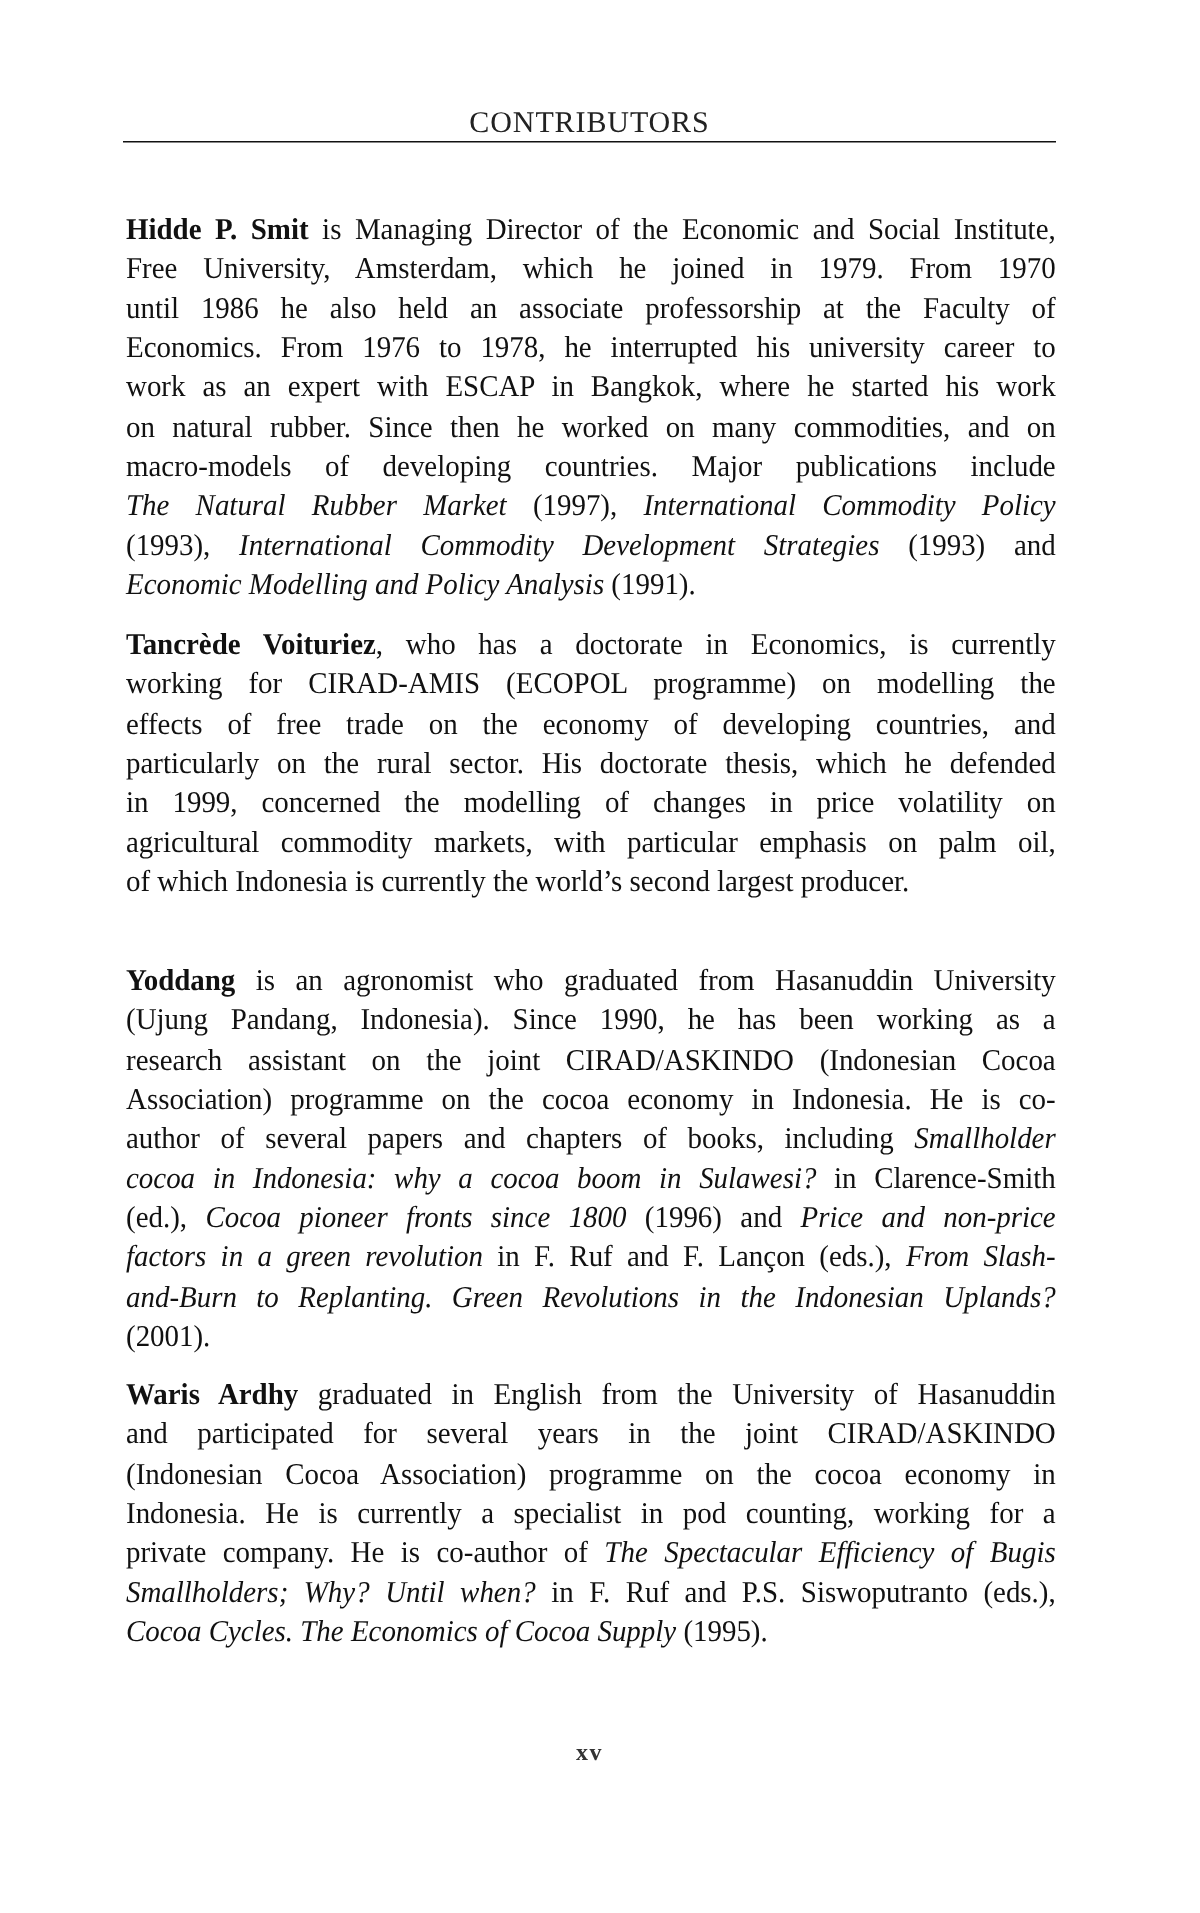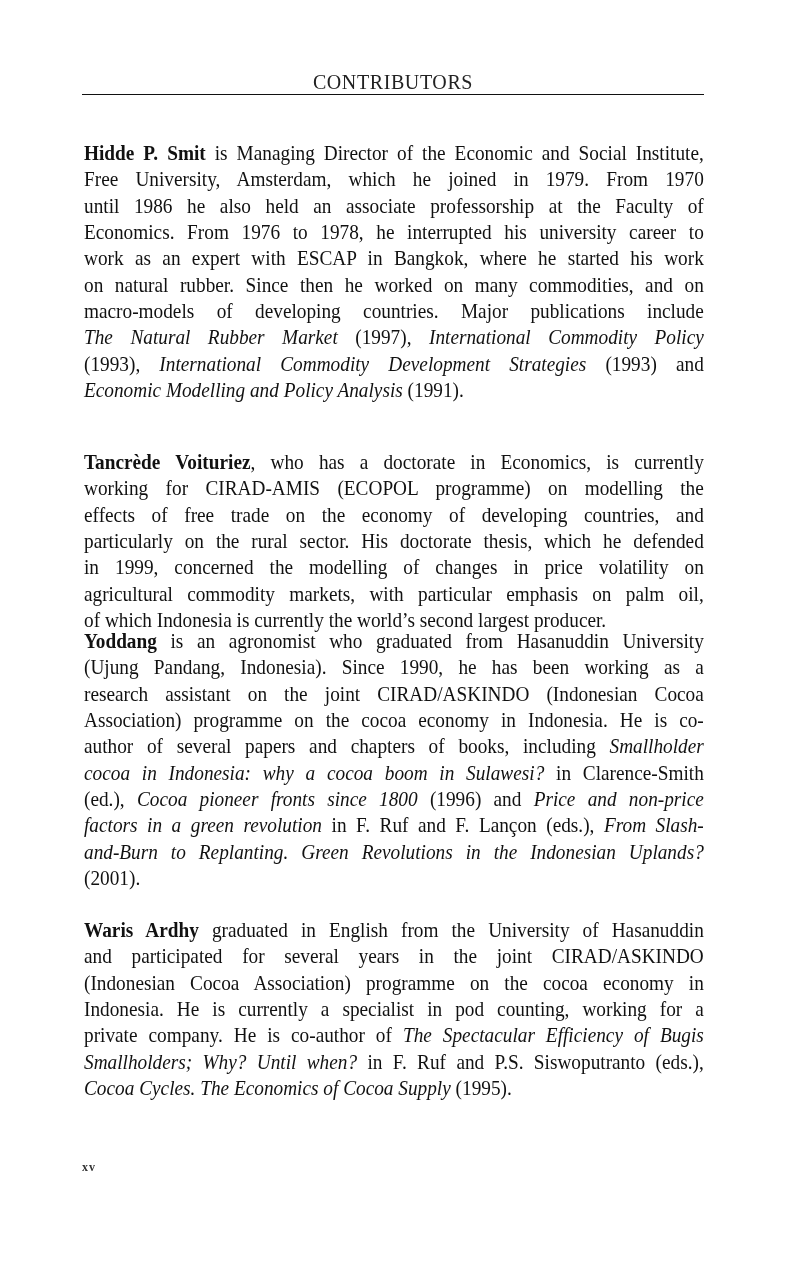--- a/index.html
+++ b/index.html
@@ -9,51 +9,51 @@
                   font-size: 20px; letter-spacing: 0.6px; color: #222; }
   .rule { position: absolute; top: 94px; left: 82px; width: 622px; height: 0; border-top: 1.6px solid #111; }
   .para { position: absolute; left: 84px; width: 620px; }
   .line { display: block; height: 26.35px; line-height: 26.35px; font-size: 20.2px;
           text-align: justify; text-align-last: justify; white-space: nowrap;
           transform: scaleX(0.955); transform-origin: left center; width: 649px; }
   .line.last { text-align-last: left; }
   .line span { white-space: normal; }
   b { font-weight: bold; }
   i { font-style: italic; }
-  .folio { position: absolute; top: 1160px; left: 82px; width: 622px; 
-           font-size: 12px; letter-spacing: 1px; color: #333; font-weight: bold; }
+  .folio { position: absolute; top: 1160px; left: 82px; width: 622px; text-align: center;
+           font-size: 16px; letter-spacing: 1px; color: #333; font-weight: bold; }
 </style>
 </head>
 <body>
 
 <div class="running-head">CONTRIBUTORS</div>
 <div class="rule"></div>
 
 <div class="para" style="top:140px;">
     <div class="line"><span style="white-space: normal;"><b>Hidde P. Smit</b><span> is Managing Director of the Economic and Social Institute,</span></span></div>
     <div class="line"><span style="white-space: normal;"><span>Free University, Amsterdam, which he joined in 1979. From 1970</span></span></div>
     <div class="line"><span style="white-space: normal;"><span>until 1986 he also held an associate professorship at the Faculty of</span></span></div>
     <div class="line"><span style="white-space: normal;"><span>Economics. From 1976 to 1978, he interrupted his university career to</span></span></div>
     <div class="line"><span style="white-space: normal;"><span>work as an expert with ESCAP in Bangkok, where he started his work</span></span></div>
     <div class="line"><span style="white-space: normal;"><span>on natural rubber. Since then he worked on many commodities, and on</span></span></div>
     <div class="line"><span style="white-space: normal;"><span>macro-models of developing countries. Major publications include</span></span></div>
     <div class="line"><span style="white-space: normal;"><i>The Natural Rubber Market</i><span> (1997), </span><i>International Commodity Policy</i></span></div>
     <div class="line"><span style="white-space: normal;"><span>(1993), </span><i>International Commodity Development Strategies</i><span> (1993) and</span></span></div>
     <div class="line last"><span style="white-space: normal;"><i>Economic Modelling and Policy Analysis</i><span> (1991).</span></span></div>
   </div>
-<div class="para" style="top:417px;margin-top:32px;">
+<div class="para" style="top:417px;">
     <div class="line"><span style="white-space: normal;"><b>Tancrède Voituriez</b><span>, who has a doctorate in Economics, is currently</span></span></div>
     <div class="line"><span style="white-space: normal;"><span>working for CIRAD-AMIS (ECOPOL programme) on modelling the</span></span></div>
     <div class="line"><span style="white-space: normal;"><span>effects of free trade on the economy of developing countries, and</span></span></div>
     <div class="line"><span style="white-space: normal;"><span>particularly on the rural sector. His doctorate thesis, which he defended</span></span></div>
     <div class="line"><span style="white-space: normal;"><span>in 1999, concerned the modelling of changes in price volatility on</span></span></div>
     <div class="line"><span style="white-space: normal;"><span>agricultural commodity markets, with particular emphasis on palm oil,</span></span></div>
     <div class="line last"><span style="white-space: normal;"><span>of which Indonesia is currently the world’s second largest producer.</span></span></div>
   </div>
-<div class="para" style="top:628px;">
+<div class="para" style="top:641px;">
     <div class="line"><span style="white-space: normal;"><b>Yoddang</b><span> is an agronomist who graduated from Hasanuddin University</span></span></div>
     <div class="line"><span style="white-space: normal;"><span>(Ujung Pandang, Indonesia). Since 1990, he has been working as a</span></span></div>
     <div class="line"><span style="white-space: normal;"><span>research assistant on the joint CIRAD/ASKINDO (Indonesian Cocoa</span></span></div>
     <div class="line"><span style="white-space: normal;"><span>Association) programme on the cocoa economy in Indonesia. He is co-</span></span></div>
     <div class="line"><span style="white-space: normal;"><span>author of several papers and chapters of books, including </span><i>Smallholder</i></span></div>
     <div class="line"><span style="white-space: normal;"><i>cocoa in Indonesia: why a cocoa boom in Sulawesi?</i><span> in Clarence-Smith</span></span></div>
     <div class="line"><span style="white-space: normal;"><span>(ed.), </span><i>Cocoa pioneer fronts since 1800</i><span> (1996) and </span><i>Price and non-price</i></span></div>
     <div class="line"><span style="white-space: normal;"><i>factors in a green revolution</i><span> in F. Ruf and F. Lançon (eds.), </span><i>From Slash-</i></span></div>
     <div class="line"><span style="white-space: normal;"><i>and-Burn to Replanting. Green Revolutions in the Indonesian Uplands?</i></span></div>
     <div class="line last"><span style="white-space: normal;"><span>(2001).</span></span></div>

